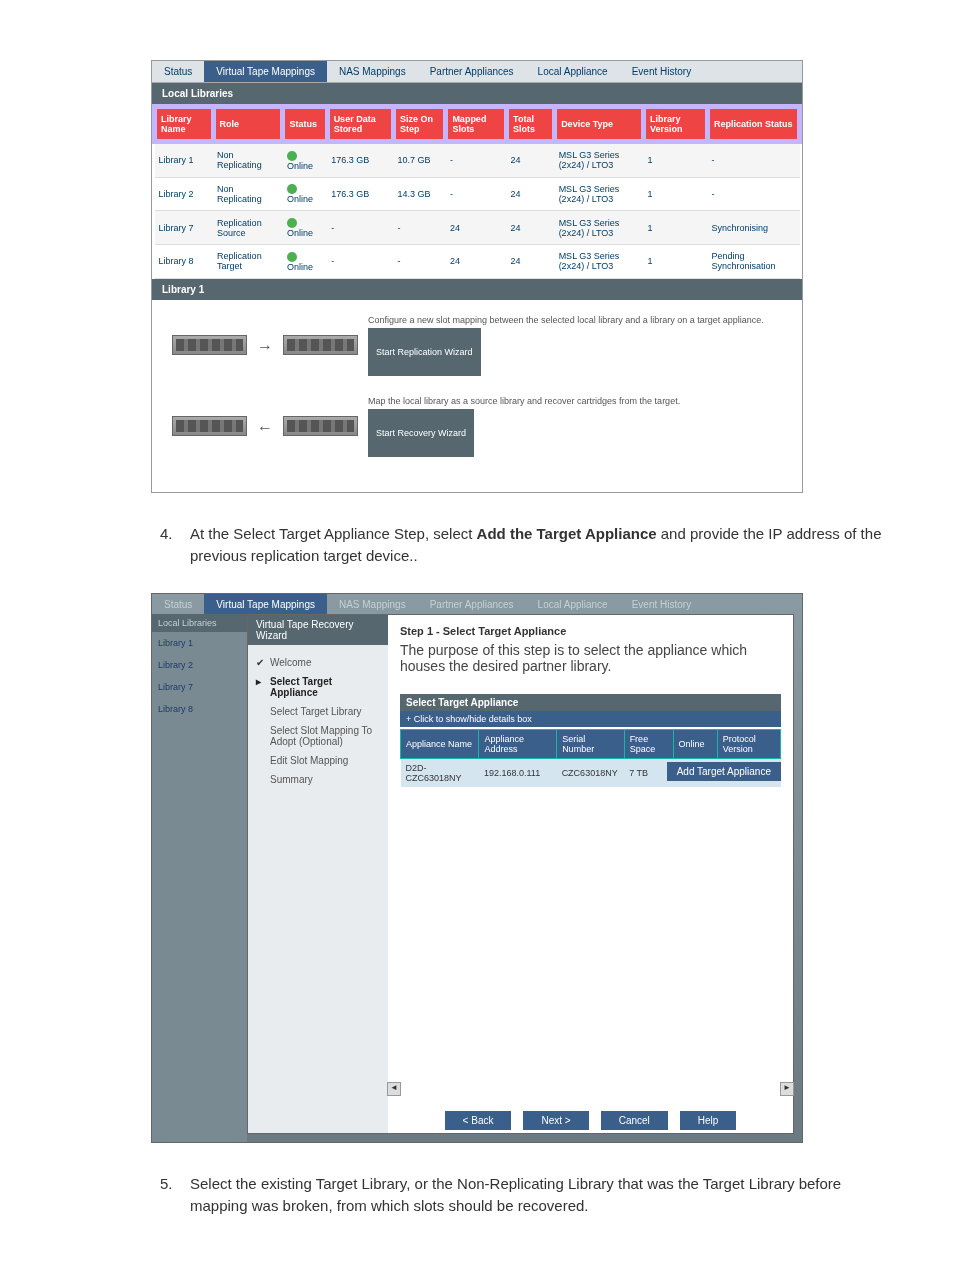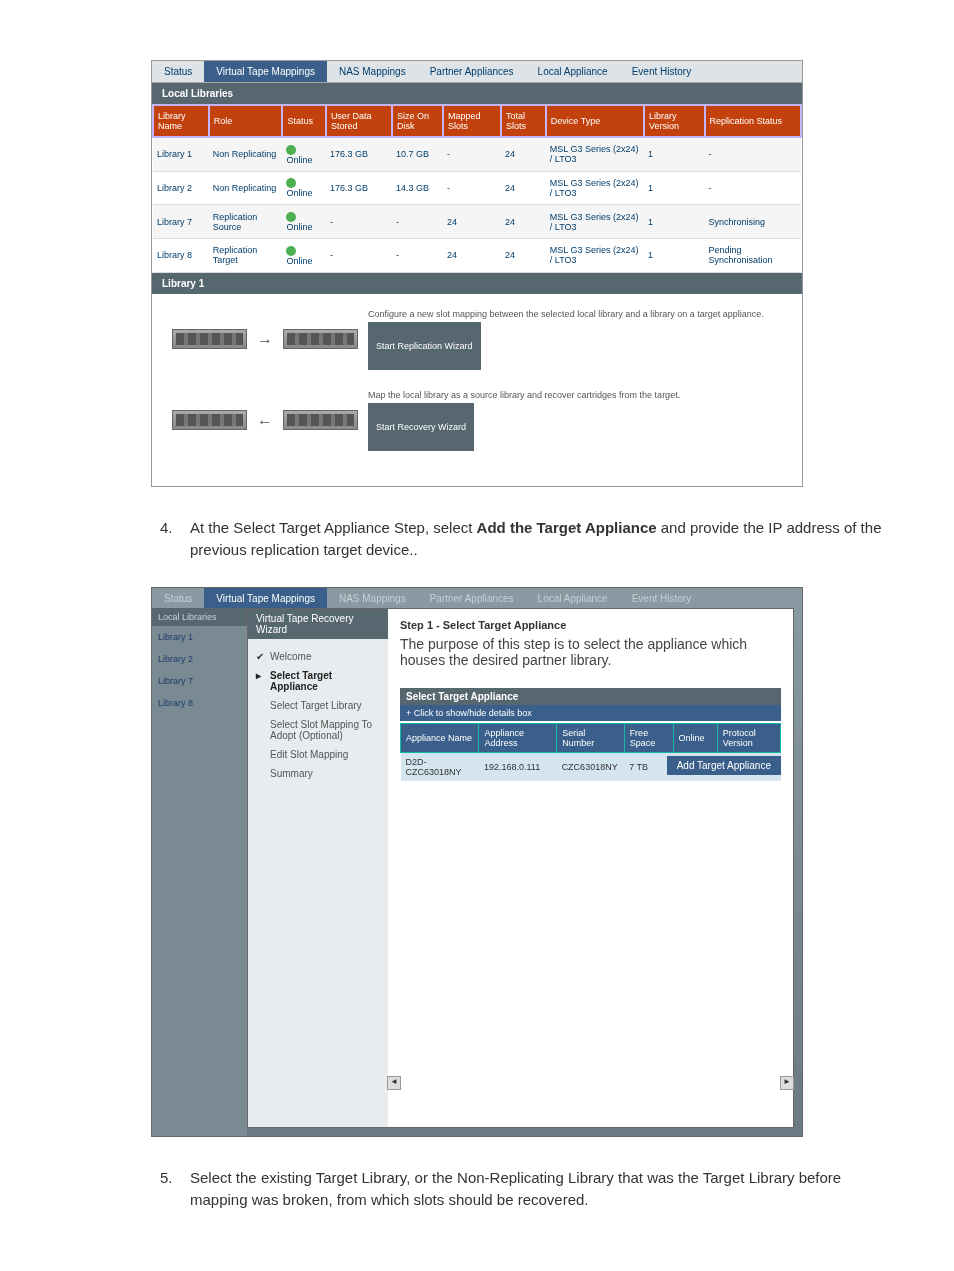--- a/index.html
+++ b/index.html
@@ -6,21 +6,21 @@
     body { font-family: Arial, sans-serif; background: #fff; width: 954px; padding: 0; color: #333; }
     .page { padding: 0 60px 30px 60px; }
     
     
     .screenshot1 { margin: 60px auto 30px; width: 652px; background: #fff; border: 1px solid #999; }
     .tabs { display: flex; background: #dde3e6; border-bottom: 1px solid #aaa; font-size: 10px; }
     .tab { padding: 5px 12px; color: #003d6b; cursor: pointer; }
     .tab.active { background: #3a5f8a; color: #fff; }
     .section-header { background: #566770; color: #fff; padding: 5px 10px; font-size: 10px; font-weight: bold; }
     .table1 { width: 100%; border-collapse: collapse; font-size: 9px; }
-    .table1 th { background: #c2410c; color: #fff; padding: 5px 4px; text-align: left; font-weight: normal; border: 2px solid #c4b5fd; }
+    .table1 th { background: #ef4444; color: #fff; padding: 5px 4px; text-align: left; font-weight: bold; border: 5px solid #c4b5fd; }
     .table1 td { padding: 6px 4px; color: #003d6b; border-bottom: 1px solid #ddd; }
     .table1 tr:nth-child(odd) td { background: #f5f5f5; }
     .table1 tr:nth-child(even) td { background: #fff; }
     .status-icon { display: inline-block; width: 10px; height: 10px; border-radius: 50%; background: #4caf50; margin-right: 3px; vertical-align: middle; }
     .lib-detail { padding: 15px 20px; }
     .wizard-row { display: flex; align-items: center; margin-bottom: 20px; gap: 10px; font-size: 9px; }
     .device-img { width: 75px; height: 20px; background: linear-gradient(#aaa, #888); border: 1px solid #666; position: relative; }
     .device-img::before { content: ''; position: absolute; left: 3px; top: 3px; right: 3px; bottom: 3px; background: repeating-linear-gradient(90deg, #555 0 8px, #777 8px 12px); }
     .arrow { font-size: 16px; color: #555; }
     .wizard-text { flex: 1; color: #555; }
@@ -78,21 +78,21 @@
       <div class="tab">Event History</div>
     </div>
     <div class="section-header">Local Libraries</div>
     <table class="table1">
       <thead>
         <tr>
           <th>Library Name</th>
           <th>Role</th>
           <th>Status</th>
           <th>User Data Stored</th>
-          <th>Size On Disk</th>
+          <th>Size On Step</th>
           <th>Mapped Slots</th>
           <th>Total Slots</th>
           <th>Device Type</th>
           <th>Library Version</th>
           <th>Replication Status</th>
         </tr>
       </thead>
       <tbody id="tbody1">
           <tr>
             <td>Library 1</td>
@@ -230,20 +230,26 @@
           </tr>
             </tbody>
         </table>
         <div class="add-btn">Add Target Appliance</div>
       </div>
     </div>
     <div class="scroll-area">
       <div class="scroll-btn">◄</div>
       <div class="scroll-btn">►</div>
     </div>
+    <div class="wizard-footer">
+      <div class="footer-btn">&lt; Back</div>
+      <div class="footer-btn">Next &gt;</div>
+      <div class="footer-btn">Cancel</div>
+      <div class="footer-btn">Help</div>
+    </div>
   </div>
 
   <div class="step-text">
     <span class="step-num">5.</span>
     <span>Select the existing Target Library, or the Non-Replicating Library that was the Target Library before mapping was broken, from which slots should be recovered.</span>
   </div>
 
   <div class="page-footer">
     <span>Recovering a Source Appliance (Virtual Tape devices)</span>
     <span class="page-num">97</span>

